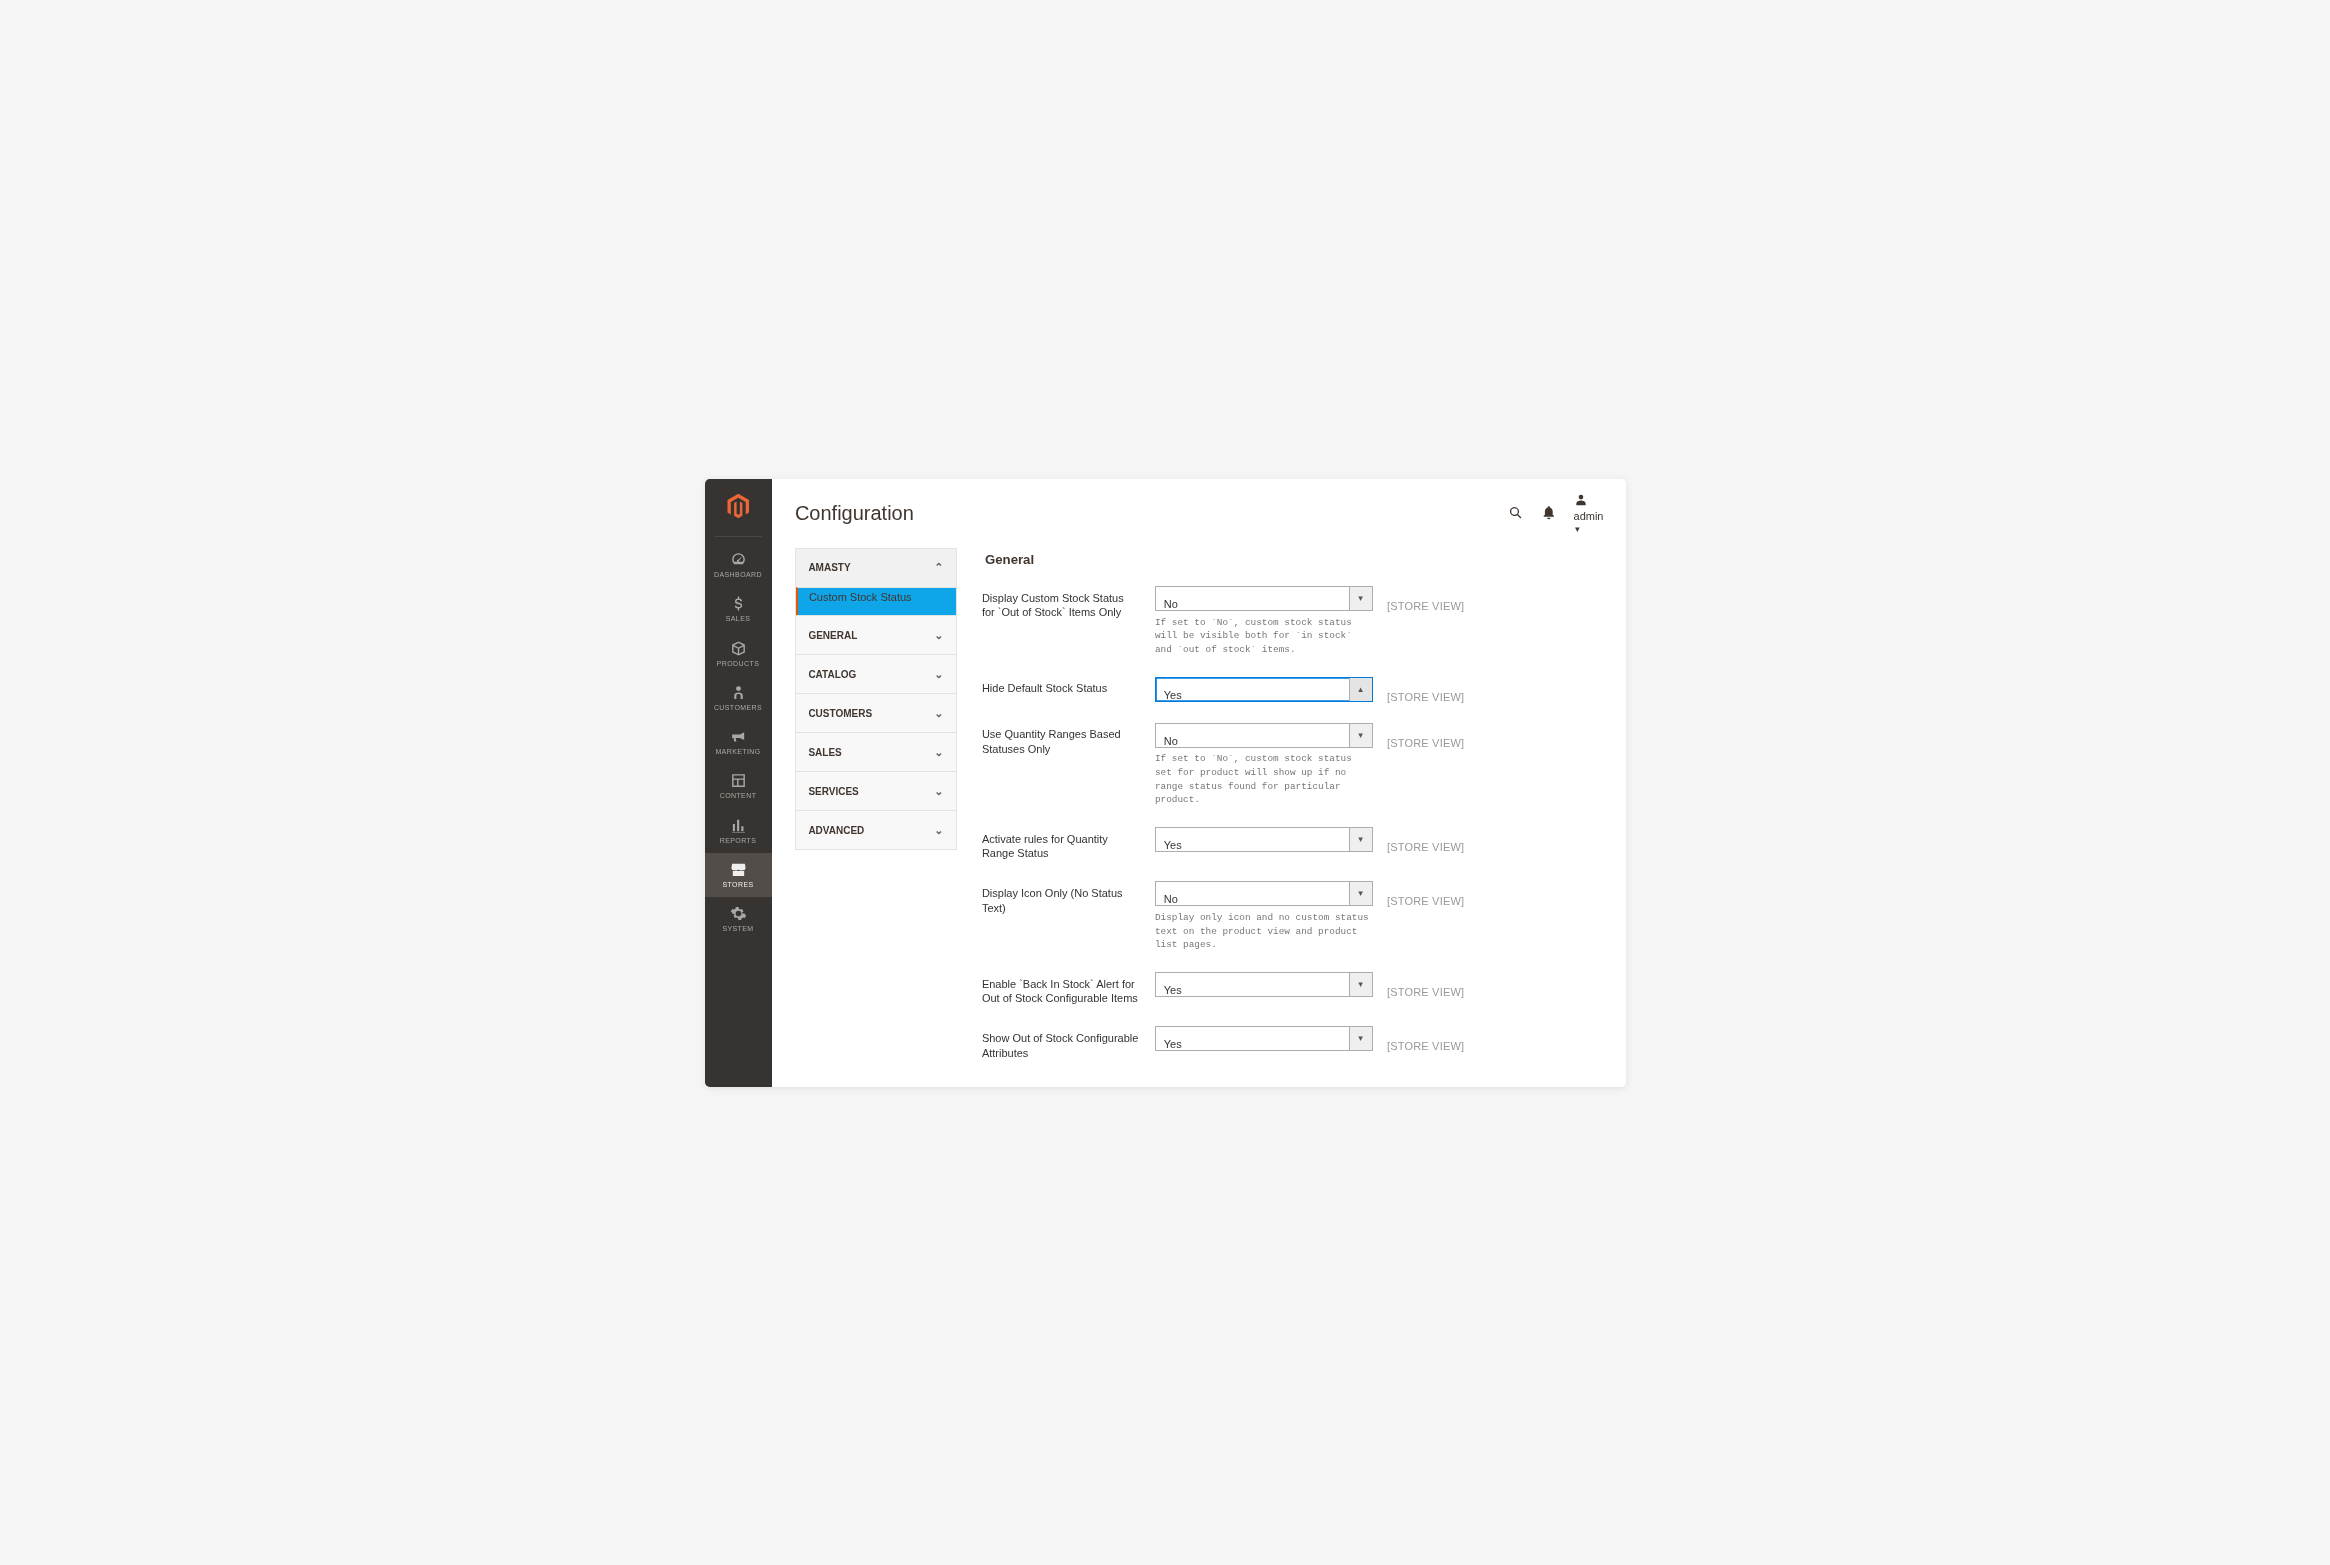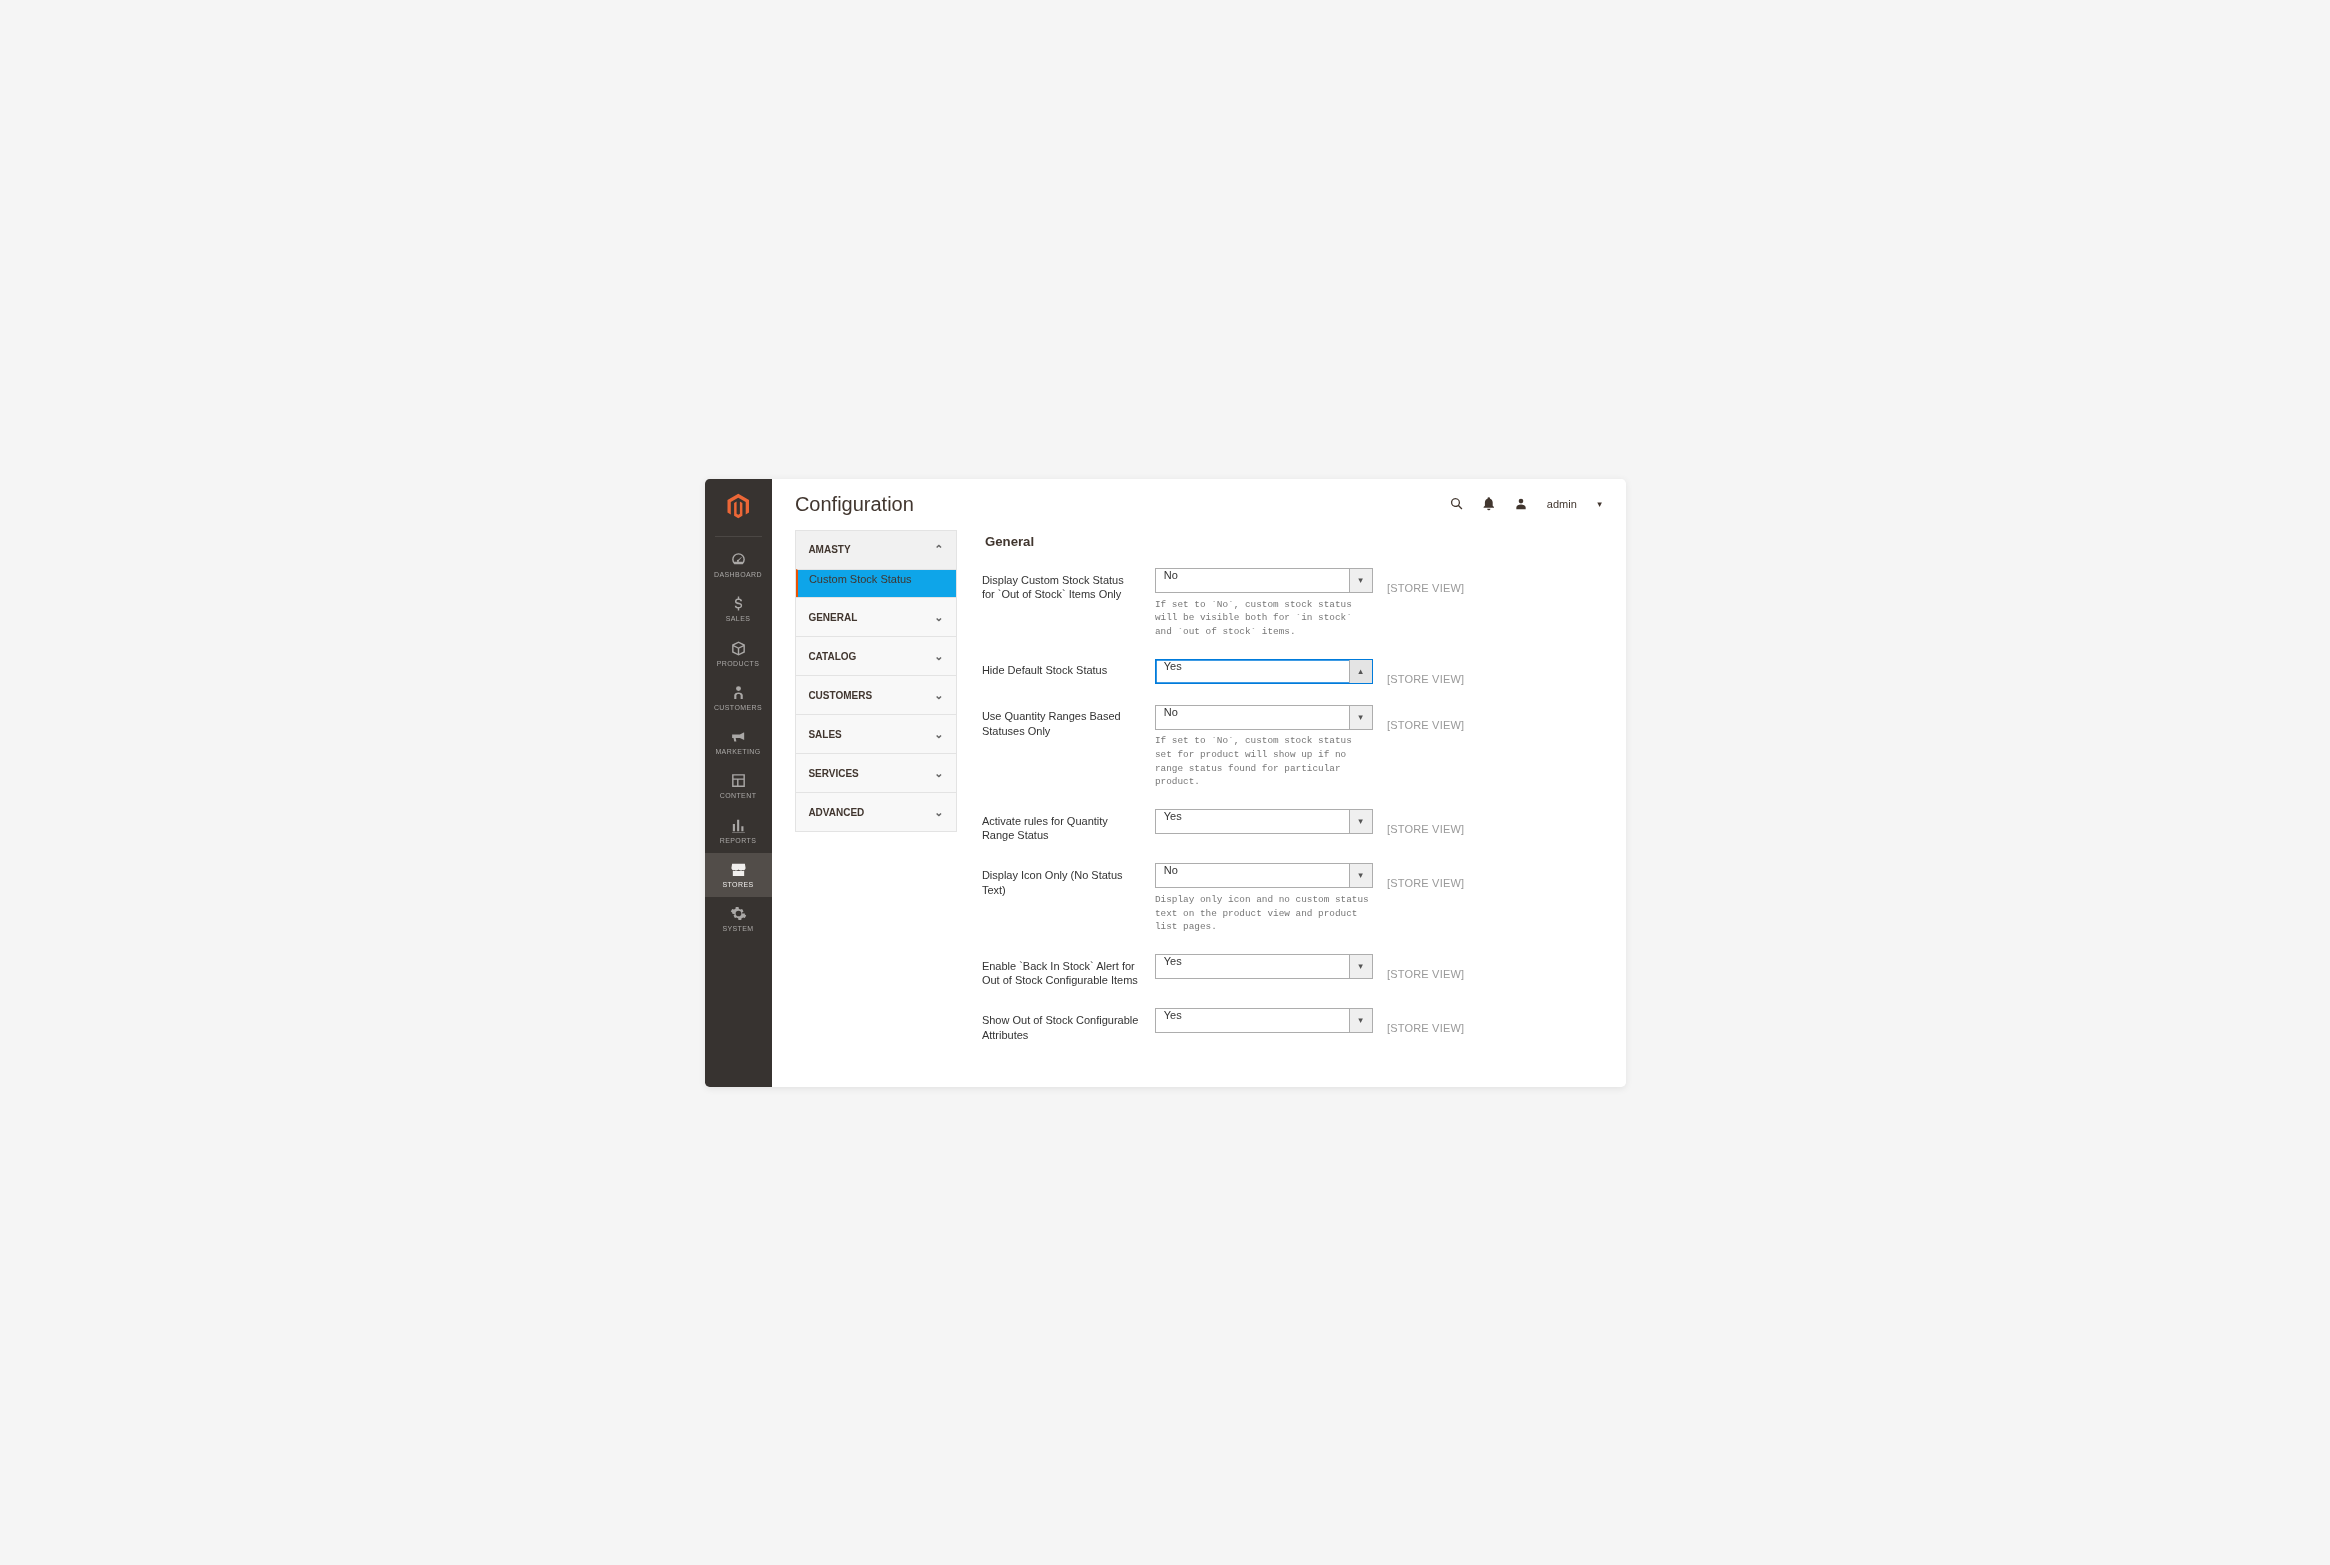--- a/index.html
+++ b/index.html
@@ -62,21 +62,21 @@
   
   .main { flex:1; display:flex; flex-direction:column; overflow:hidden; }
   .topbar {
     display:flex;align-items:center;justify-content:space-between;
     padding: 14px 22px 9.4px 23.4px;
   }
   .page-title { font-size:20px; font-weight:400; color:#41362f; }
   .topbar-right { display:flex; align-items:center; gap:17px; }
   .tb-icon { width:15.6px;height:15.6px;display:flex;align-items:center;justify-content:center;cursor:pointer; }
   .tb-icon svg{width:15.6px;height:15.6px;fill:#41362f;}
-  .admin-user { display:flex;align-items:center;gap:19px;cursor:pointer;font-size:11px;color:#41362f; }
+  .admin-user { display:flex;gap:3px;cursor:pointer;font-size:11px;color:#41362f;flex-direction:column; }
   .admin-user svg{width:14px;height:14px;fill:#41362f;}
   .caret-down { font-size:7.8px;color:#41362f; }
   .content { flex:1; display:flex; overflow:auto; padding: 0 0 0 23.4px; }
   
   .config-nav { width:162px; flex-shrink:0; margin-right:25px; margin-top:4.7px;}
   .cn-group {
     border:0.8px solid #e3e3e3;
     border-bottom:none;
   }
   .cn-group:last-child{border-bottom:0.8px solid #e3e3e3;}
@@ -101,21 +101,21 @@
   
   .settings { flex:1; padding-right:15.6px; margin-top:4.7px;}
   .section-title { font-size:13.2px;color:#41362f;margin:4.7px 0 18.7px 3.1px; }
   .field-row { display:flex; align-items:flex-start; margin-bottom:20px; }
   .field-label {
     width:173px; text-align:left; padding-right:15.6px;
     font-size:11px;color:#333;line-height:1.35;padding-top:4.7px;
   }
   .field-control { width:218px; }
   .select {
-    display:flex;align-items:flex-start;justify-content:space-between;
+    display:flex;align-items:flex-end;justify-content:space-between;
     height:25px;border:0.8px solid #adadad;background:#fff;
     cursor:pointer;
   }
   .select.focused { border-color:#007bdb; box-shadow:0 0 0 0.8px #007bdb inset; }
   .select .val { padding:0 7.8px;font-size:11px;color:#333; }
   .select .dd {
     width:23.4px;height:100%;border-left:0.8px solid #adadad;background:#efefef;
     display:flex;align-items:center;justify-content:center;font-size:7.8px;color:#555;
   }
   .select.focused .dd{background:#e4e4e4;}

